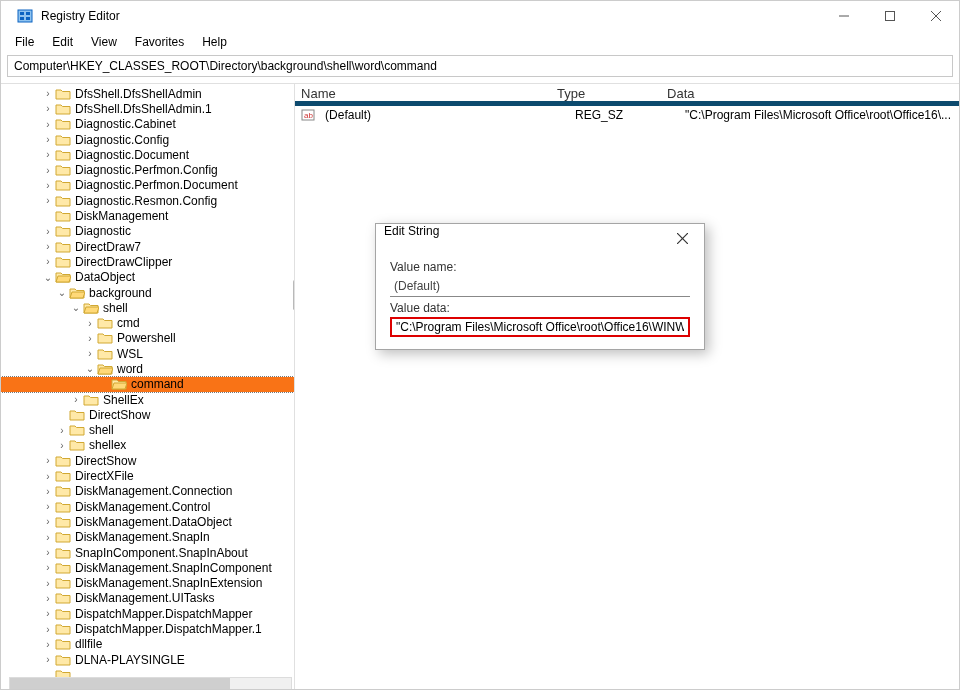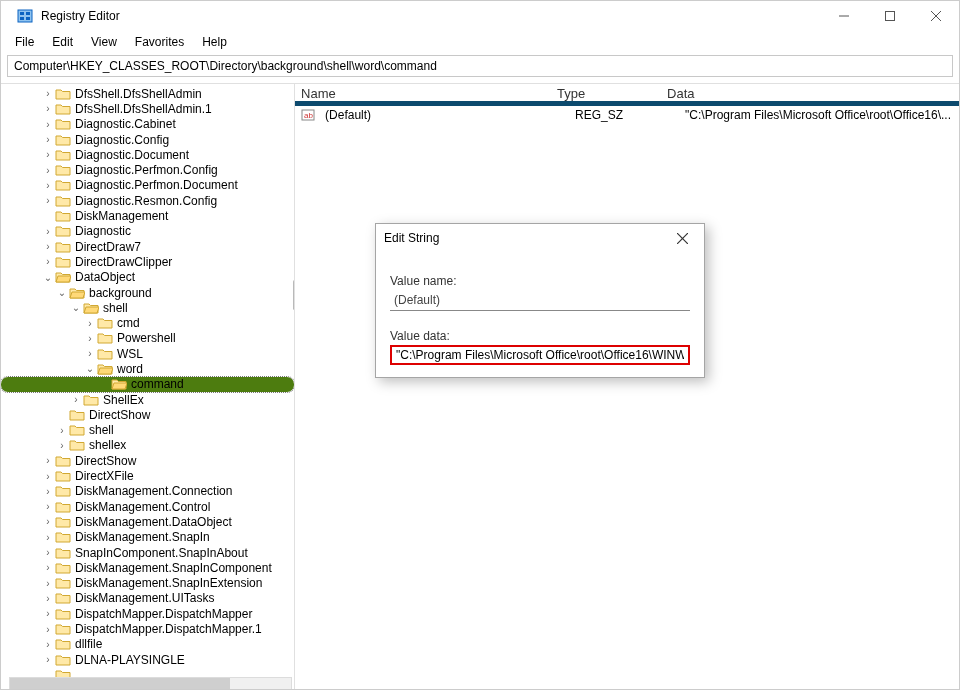--- a/index.html
+++ b/index.html
@@ -77,23 +77,22 @@
   }
   
   .tree { list-style: none; margin: 0; padding: 0 0 10px 0; }
   .tree li { white-space: nowrap; }
   .tree-row {
     display: flex; align-items: center;
     height: 15.3px;
     padding-right: 4px;
   }
   .tree-row.selected {
-    background: #4d7c0f;
+    background: #f97316;
     outline: 1px dotted #777;
-    border-radius: 7px;
   }
   .indent { display: inline-block; }
   .chevron {
     width: 14px;
     color: #666;
     text-align: center;
     font-size: 10px;
     flex-shrink: 0;
   }
   .chevron.empty { visibility: hidden; }
@@ -139,31 +138,31 @@
     position: absolute;
     left: 374px; top: 222px;
     width: 330px;
     background: #fff;
     border: 1px solid #a5a5a5;
     box-shadow: 4px 4px 12px rgba(0,0,0,0.25);
     font-size: 12px;
   }
   .dialog-title {
     height: 28px;
-    display: flex; align-items: center;
+    display: flex; 
     padding: 0 8px;
   }
   .dialog-title .dtitle { flex:1; }
   .dialog-close {
     width: 28px; height: 28px;
     display:flex; align-items:center; justify-content:center;
     font-size: 14px; color:#333;
   }
   .dialog-body { padding: 4px 14px 12px 14px; }
-  .field-label { margin-top: 18px; color:#333; }
+  .field-label { margin-top: 4px; color:#333; }
   .field-value-ro {
     border-bottom: 1px solid #888;
     padding: 3px 4px;
     margin-top: 2px;
     color: #444;
   }
   .field-input {
     width: 100%;
     border: 2px solid #d00;
     padding: 2px 4px;

